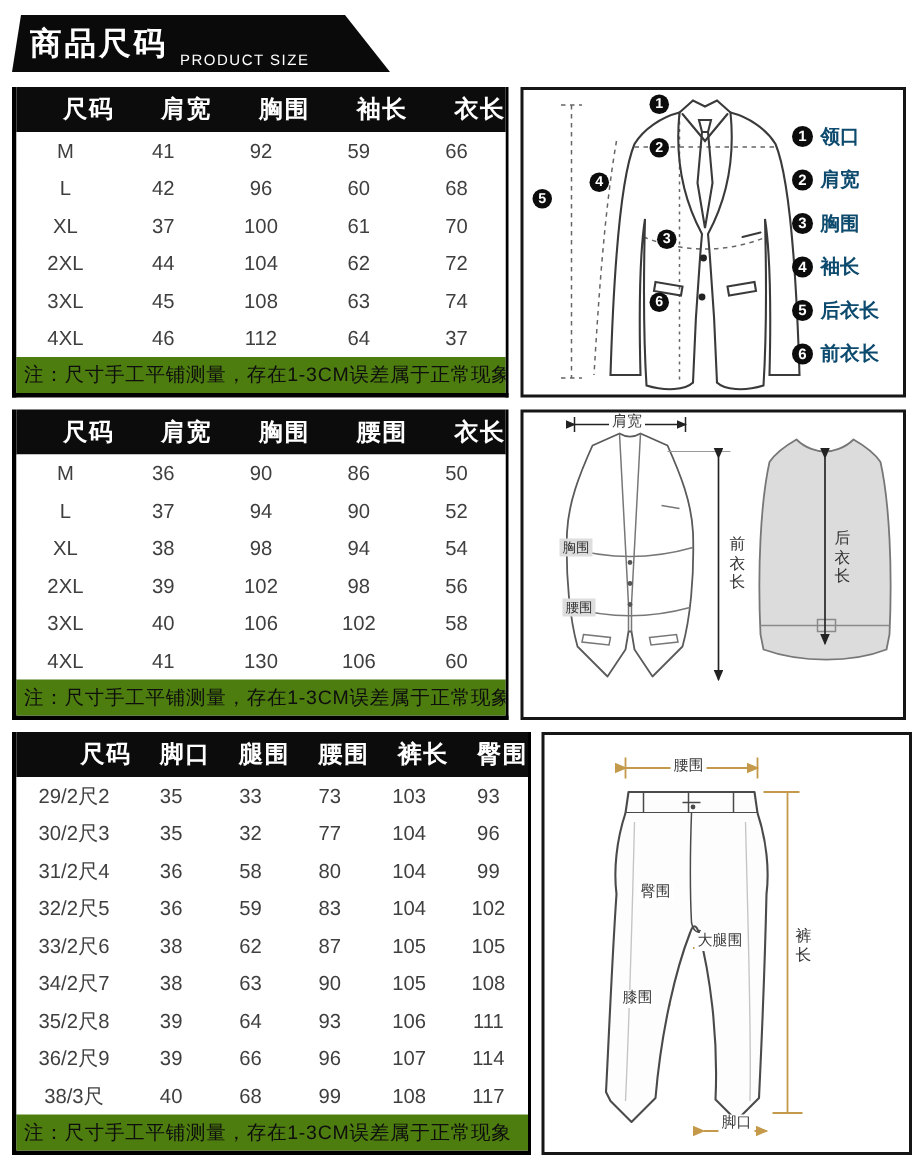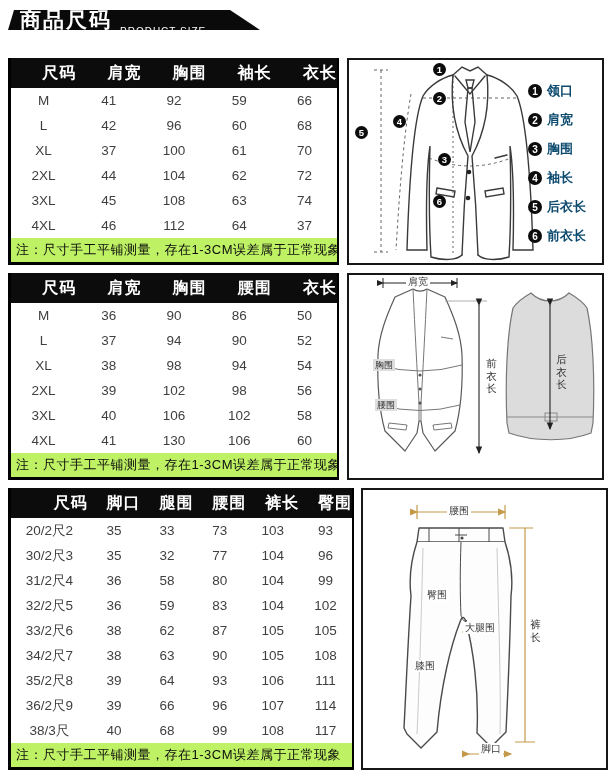--- a/index.html
+++ b/index.html
@@ -1,20 +1,20 @@
 <!DOCTYPE html>
 <html><head>
 <meta charset="utf-8">
 <style>
   html,body{margin:0;padding:0;background:#fff;}
   .page{position:relative;width:610px;height:780px;background:#ffffff;overflow:hidden;
         font-family:"Liberation Sans","DejaVu Sans",sans-serif;}
 
   
-  .banner{position:absolute;left:8px;top:10px;width:252px;height:20px;background:#0a0a0a;
+  .banner{position:absolute;left:8px;top:10px;width:252px;height:38px;background:#0a0a0a;
           clip-path:polygon(6px 0,222px 0,100% 100%,0 100%);
           display:flex;align-items:center;padding-left:12px;box-sizing:border-box;}
   .banner .cn{color:#fff;font-size:21px;font-weight:bold;letter-spacing:2px;}
   .banner .en{color:#fff;font-size:10px;margin-left:8px;margin-top:23px;letter-spacing:1px;}
 
   
   .section{position:absolute;left:8px;display:flex;}
   .sec1{top:58px;}
   .sec2{top:273px;}
   .sec3{top:488px;}
@@ -23,21 +23,21 @@
   .size-table{background:#fff;border-left:3px solid #000;border-right:2px solid #000;
               border-bottom:3px solid #000;box-sizing:border-box;}
   .size-table.w5{width:331px;}
   .size-table.w6{width:346px;}
   .thead{display:flex;background:#0c0c0c;height:30px;align-items:center;}
   .th{flex:1;text-align:right;color:#ffffff;font-size:16px;font-weight:bold;letter-spacing:1px;}
   .trow{display:flex;height:25px;align-items:center;background:#fff;}
   .td{flex:1;text-align:center;color:#3f3f3f;font-size:13.5px;}
   .size-table[data-cols="6"] .th:first-child,
   .size-table[data-cols="6"] .td:first-child{flex:1.45;}
-  .tnote{height:24px;line-height:24px;background:#bef264;color:#0e0e0e;font-size:13px;
+  .tnote{height:24px;line-height:24px;background:#4d7c0f;color:#0e0e0e;font-size:13px;
          padding-left:5px;letter-spacing:0.5px;white-space:nowrap;overflow:hidden;}
 
   
   .diagram-box{position:relative;flex:1;border:2px solid #161616;background:#fff;
                box-sizing:border-box;overflow:hidden;}
   .dg1{margin-left:8px;width:257px;}
   .dg2{margin-left:8px;width:257px;}
   .dg3{margin-left:7px;width:247px;}
   .diagram-box svg{position:absolute;left:0;top:0;}
 
@@ -288,21 +288,21 @@
     <div class="size-table w6" data-cols="6">
         <div class="thead">
           <div class="th">尺码</div>
           <div class="th">脚口</div>
           <div class="th">腿围</div>
           <div class="th">腰围</div>
           <div class="th">裤长</div>
           <div class="th">臀围</div>
         </div>
         <div class="trow">
-          <div class="td">20/2尺2</div>
+          <div class="td">29/2尺2</div>
           <div class="td">35</div>
           <div class="td">33</div>
           <div class="td">73</div>
           <div class="td">103</div>
           <div class="td">93</div>
         </div>
         <div class="trow">
           <div class="td">30/2尺3</div>
           <div class="td">35</div>
           <div class="td">32</div>

